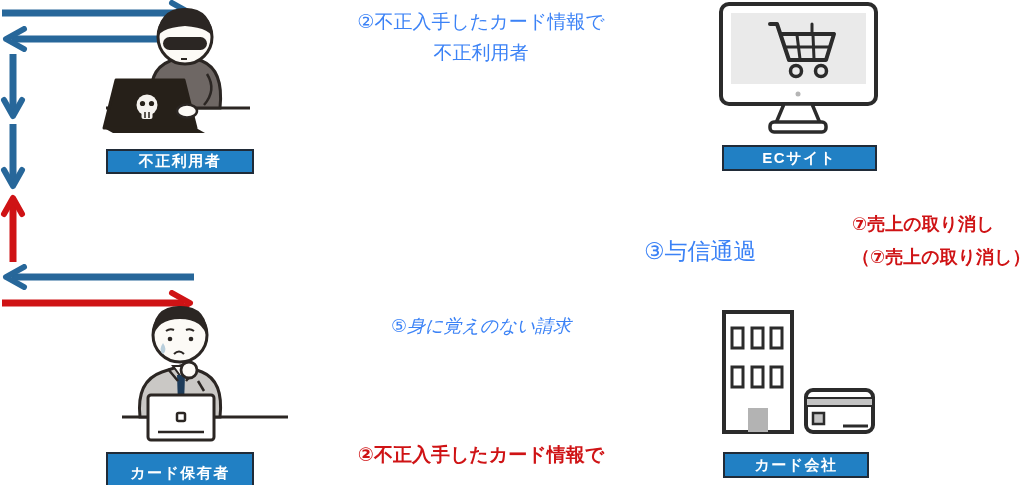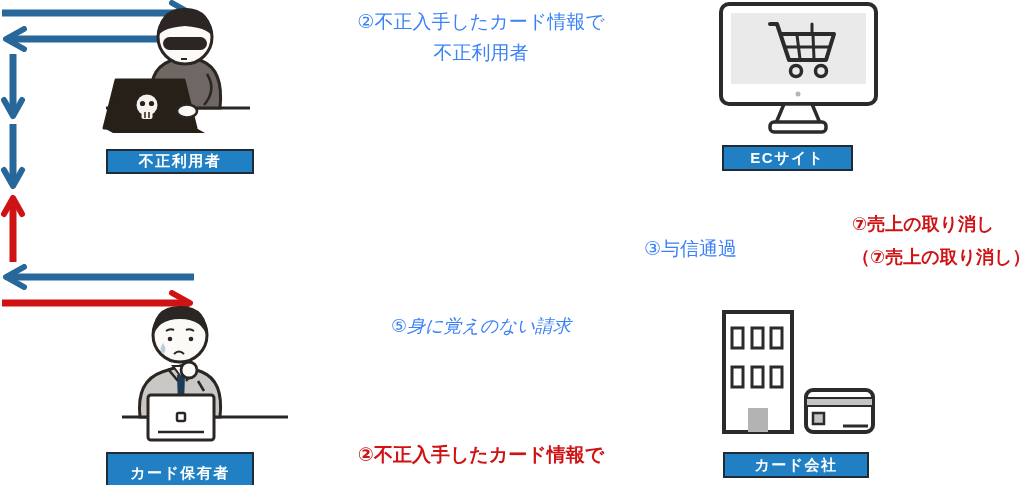--- a/index.html
+++ b/index.html
@@ -53,21 +53,21 @@
       <line x1="89" y1="33" x2="92" y2="57" stroke-width="3"></line>
       <line x1="105" y1="33" x2="106" y2="57" stroke-width="3"></line>
       <line x1="78" y1="45" x2="121" y2="45" stroke-width="3"></line>
       <circle cx="88" cy="69" r="5.5" stroke-width="3.5" fill="#eaeaea"></circle>
       <circle cx="113" cy="69" r="5.5" stroke-width="3.5" fill="#eaeaea"></circle>
     </g>
     <circle cx="90" cy="92" r="2.5" fill="#b5b5b5"></circle>
     <polygon points="76,102 104,102 112,121 68,121" fill="#ffffff" stroke="#2b2b2b" stroke-width="3.5"></polygon>
     <rect x="62" y="120" width="56" height="10" rx="4" fill="#ffffff" stroke="#2b2b2b" stroke-width="3.5"></rect>
   </svg>
-  <div class="label-box" style="left:722px;top:145px;width:131px;height:26px;">ECサイト</div>
+  <div class="label-box" style="left:722px;top:145px;width:155px;height:26px;">ECサイト</div>
 
   <svg class="abs" style="left:88px;top:297px;" width="200" height="152" viewBox="0 0 200 152">
     <line x1="34" y1="120" x2="200" y2="120" stroke="#2b2623" stroke-width="3"></line>
     <path d="M52 120 Q48 84 74 75 L95 68 L114 75 Q136 84 132 120 Z" fill="#cac8c5" stroke="#2b2623" stroke-width="3"></path>
     <polygon points="85,69 93,80 101,69" fill="#fdfbf7" stroke="#2b2623" stroke-width="2"></polygon>
     <polygon points="89,78 97,78 96,108 90,108" fill="#1e3c5a"></polygon>
     <path d="M80 72 L90 84 M108 72 L98 84" fill="none" stroke="#2b2623" stroke-width="2.5"></path>
     <circle cx="92" cy="38" r="27" fill="#fcfaf6" stroke="#2b2623" stroke-width="3"></circle>
     <path d="M65 41 Q63 9 92 9 Q121 9 119 41 Q115 22 92 22 Q69 22 65 41 Z" fill="#2b2623"></path>
     <path d="M78 34 q4 -3 8 -1 M98 33 q4 -2 8 1" fill="none" stroke="#2b2623" stroke-width="2"></path>
@@ -136,21 +136,21 @@
     <polyline points="172,3 190,13 172,23" fill="none" stroke="#cf1315" stroke-width="6" stroke-linecap="round" stroke-linejoin="round"></polyline>
   </svg>
 
   <div class="step-text center" style="left:330px;top:6px;width:302px;font-size:19px;line-height:31px;">
     <div>②不正入手したカード情報で</div>
     <div>不正利用者</div>
   </div>
 
 
 
-  <div class="step-text" style="left:644px;top:236px;font-size:19px;">③与信通過</div>
+  <div class="step-text" style="left:644px;top:236px;font-size:23px;">③与信通過</div>
 
   <div class="step-text step-red" style="left:852px;top:208px;font-size:18px;line-height:33px;">
     <div>⑦売上の取り消し</div>
     <div>（⑦売上の取り消し）</div>
   </div>
 
   <div class="step-text center" style="left:383px;top:314px;width:196px;font-size:18px;font-style:italic;">⑤身に覚えのない請求</div>
 
   <div class="step-text step-red center" style="left:330px;top:442px;width:302px;font-size:19px;">②不正入手したカード情報で</div>
 

